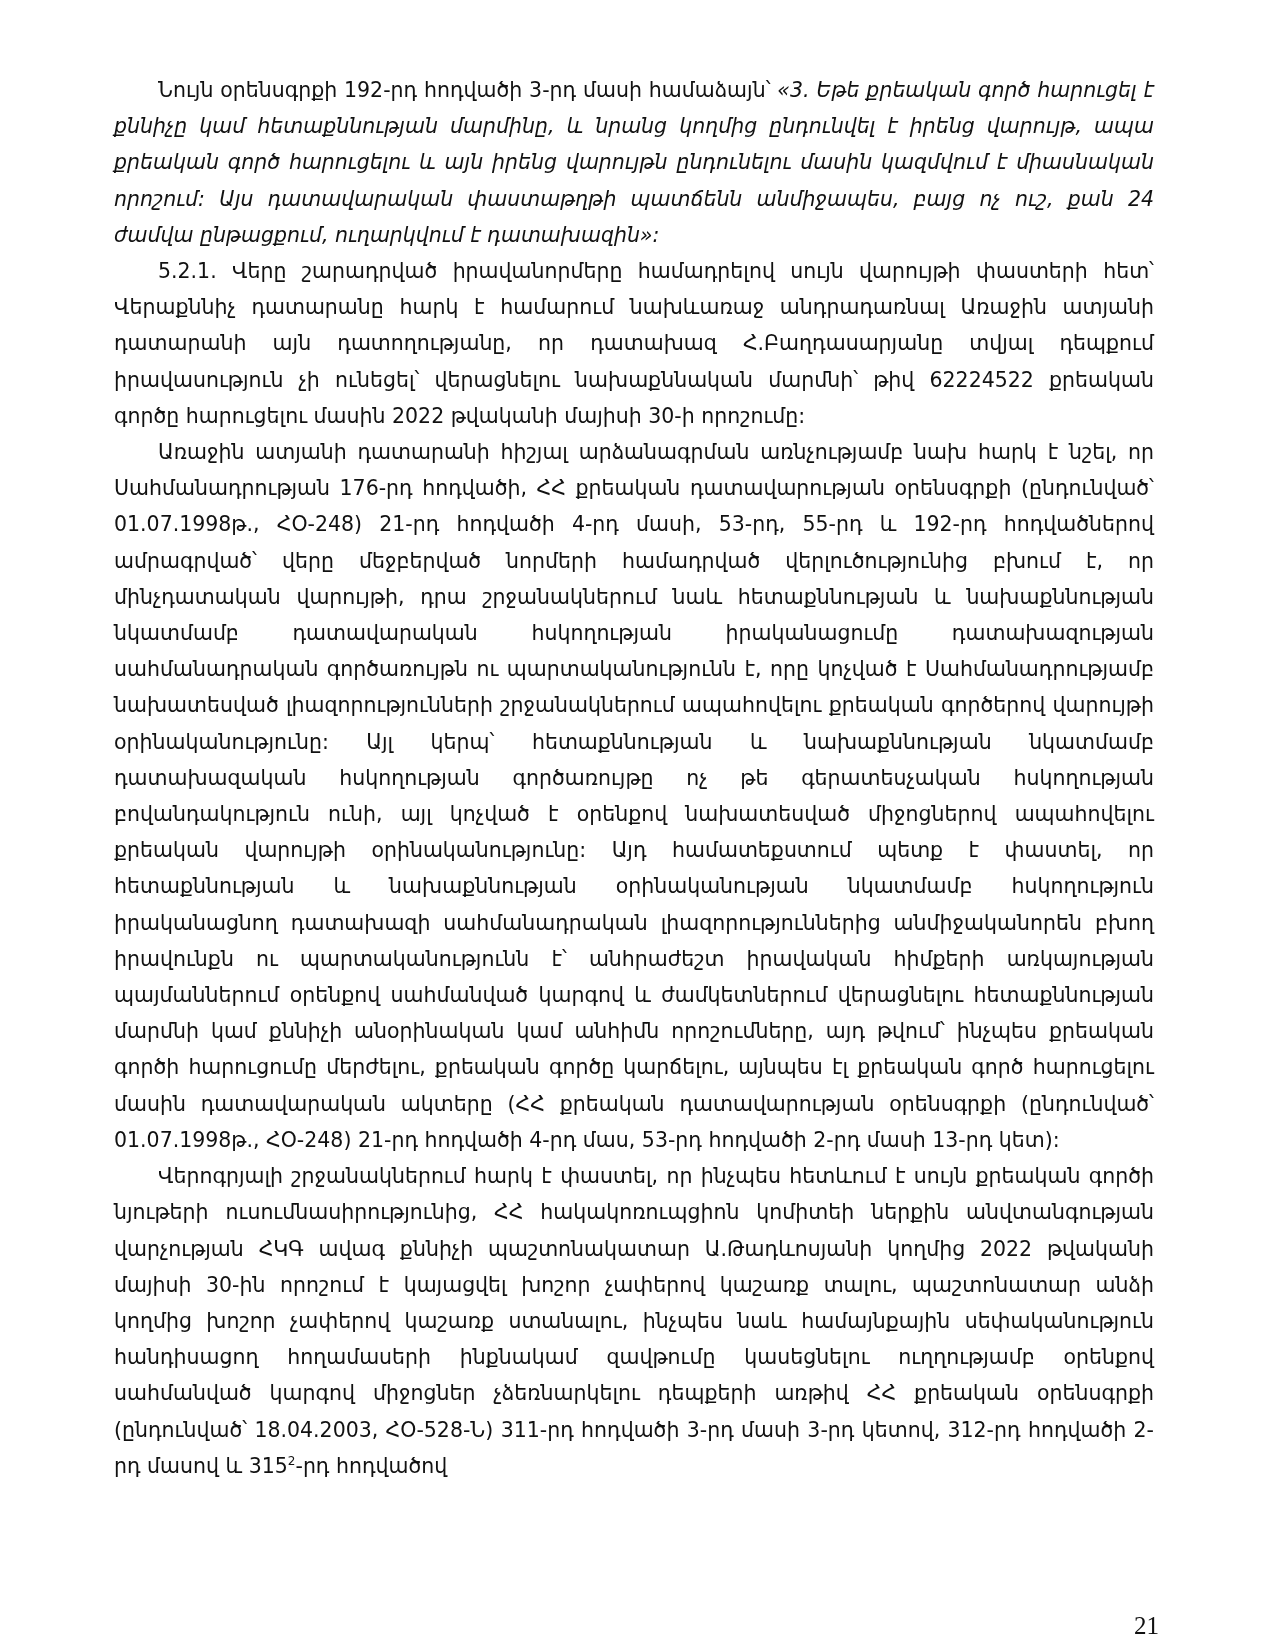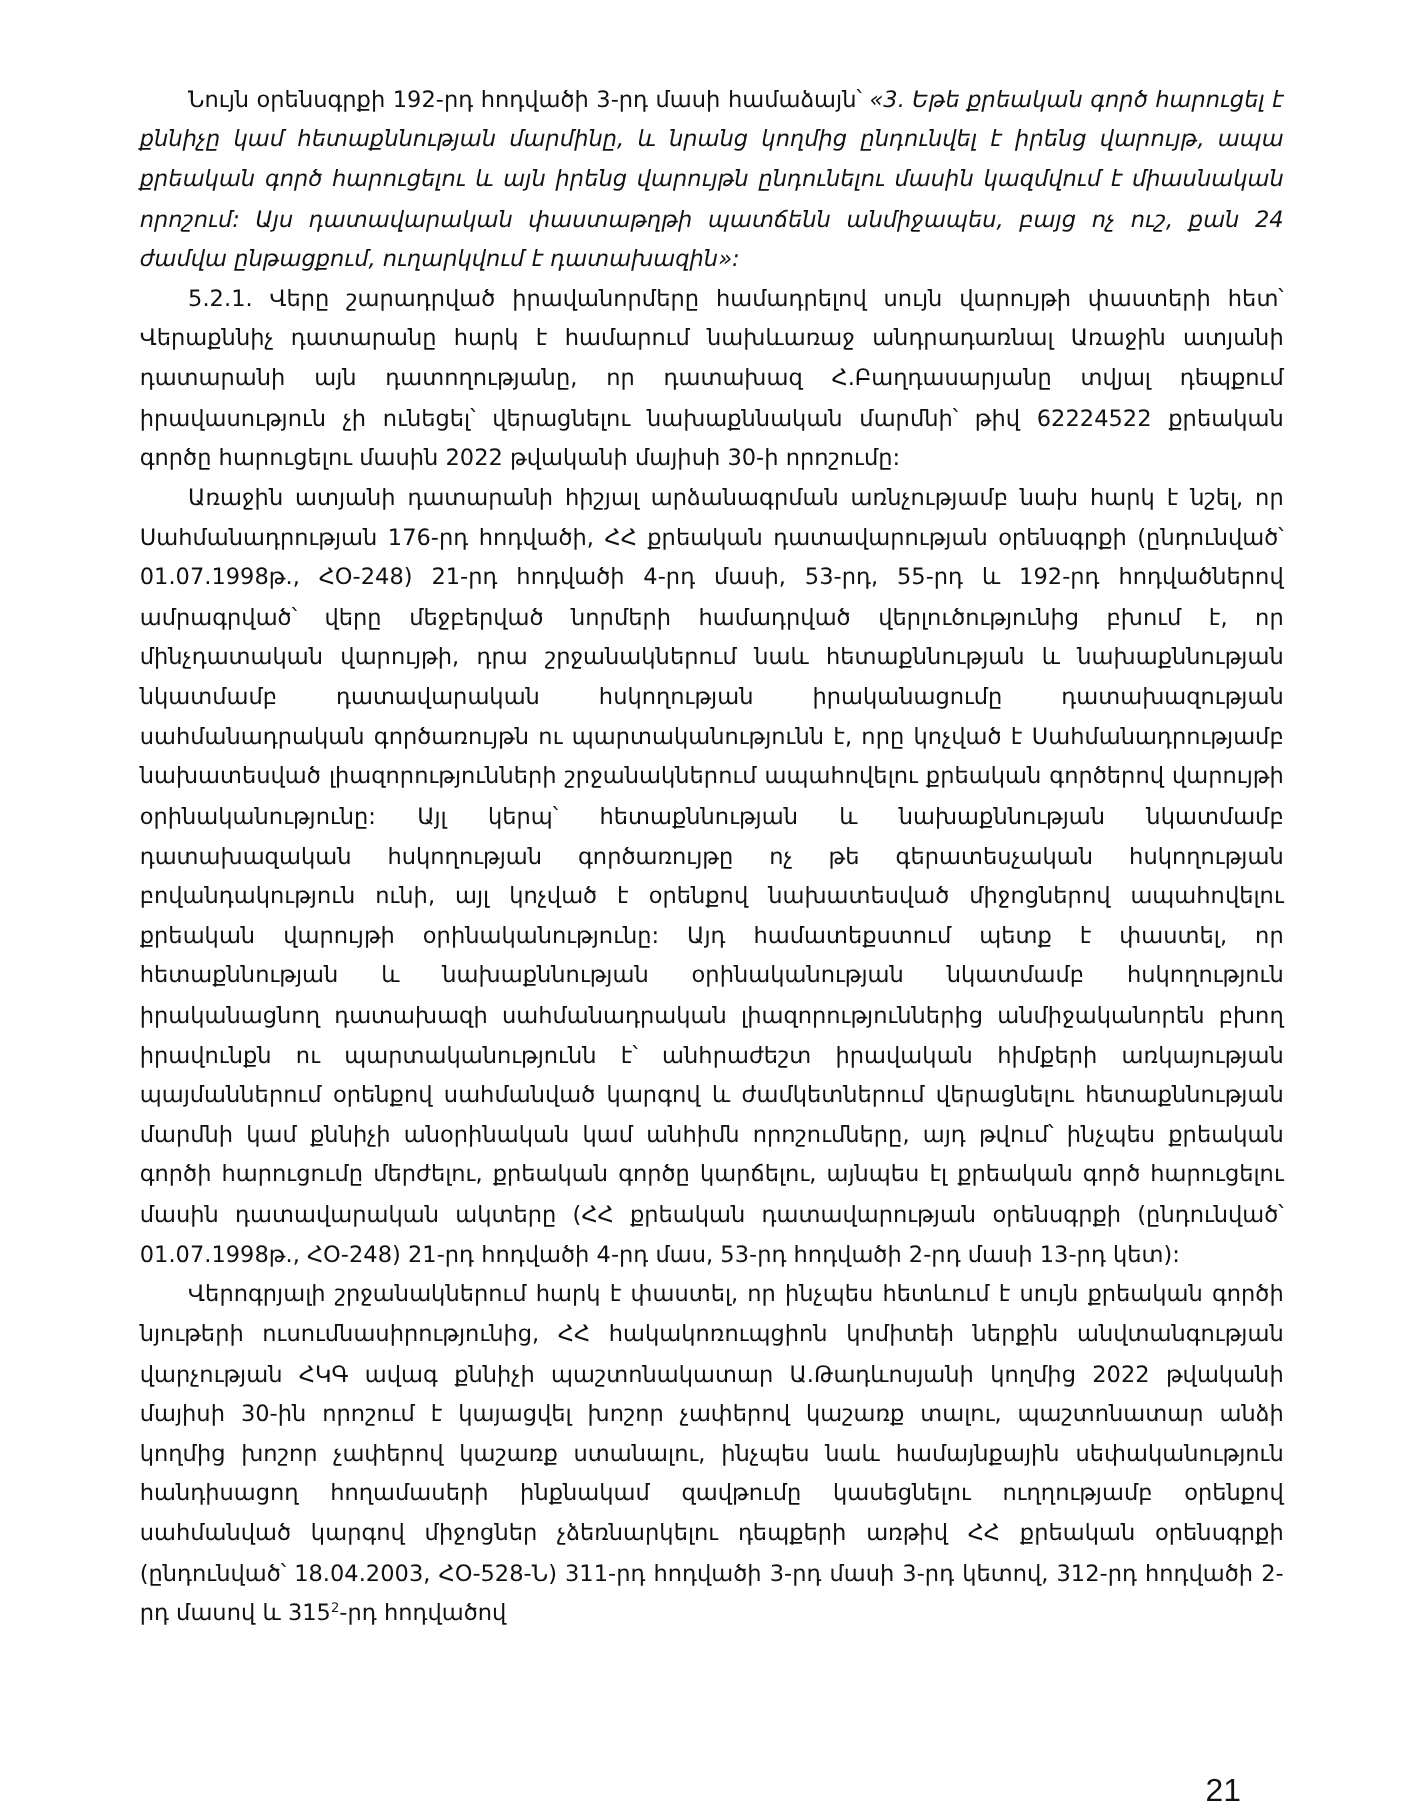--- a/index.html
+++ b/index.html
@@ -1,34 +1,34 @@
 <!DOCTYPE html>
 <html><head>
 <meta charset="utf-8">
 <style>
   html, body { margin: 0; padding: 0; background: #ffffff; }
   body { width: 1275px; height: 1650px; position: relative; overflow: hidden; }
   .page {
     position: absolute;
-    left: 127px; top: 72px;
+    left: 114px; top: 72px;
     width: 1040px;
     font-family: "DejaVu Sans", sans-serif;
     font-size: 20.5px;
     line-height: 36.2px;
     color: #111111;
     text-align: justify;
   }
   .para { margin: 0; text-indent: 44px; }
   .quote { font-style: italic; }
   sup { font-size: 12px; line-height: 0; }
   .page-number {
     position: absolute;
-    left: 1096px; top: 1612px;
-    font-family: Liberation Sans, sans-serif;
-    font-size: 29px;
+    left: 1134px; top: 1612px;
+    font-family: Liberation Serif, serif;
+    font-size: 25px;
     color: #111111;
   }
 </style>
 </head>
 <body>
 
 <div class="page">
   <p class="para"><span>Նույն օրենսգրքի 192-րդ հոդվածի 3-րդ մասի համաձայն՝ </span><span class="quote">«3. Եթե քրեական գործ հարուցել է քննիչը կամ հետաքննության մարմինը, և նրանց կողմից ընդունվել է իրենց վարույթ, ապա քրեական գործ հարուցելու և այն իրենց վարույթն ընդունելու մասին կազմվում է միասնական որոշում: Այս դատավարական փաստաթղթի պատճենն անմիջապես, բայց ոչ ուշ, քան 24 ժամվա ընթացքում, ուղարկվում է դատախազին»:</span></p>
   <p class="para">5.2.1. Վերը շարադրված իրավանորմերը համադրելով սույն վարույթի փաստերի հետ՝ Վերաքննիչ դատարանը հարկ է համարում նախևառաջ անդրադառնալ Առաջին ատյանի դատարանի այն դատողությանը, որ դատախազ Հ.Բաղդասարյանը տվյալ դեպքում իրավասություն չի ունեցել՝ վերացնելու նախաքննական մարմնի՝ թիվ 62224522 քրեական գործը հարուցելու մասին 2022 թվականի մայիսի 30-ի որոշումը:</p>
   <p class="para">Առաջին ատյանի դատարանի հիշյալ արձանագրման առնչությամբ նախ հարկ է նշել, որ Սահմանադրության 176-րդ հոդվածի, ՀՀ քրեական դատավարության օրենսգրքի (ընդունված՝ 01.07.1998թ., ՀՕ-248) 21-րդ հոդվածի 4-րդ մասի, 53-րդ, 55-րդ և 192-րդ հոդվածներով ամրագրված՝ վերը մեջբերված նորմերի համադրված վերլուծությունից բխում է, որ մինչդատական վարույթի, դրա շրջանակներում նաև հետաքննության և նախաքննության նկատմամբ դատավարական հսկողության իրականացումը դատախազության սահմանադրական գործառույթն ու պարտականությունն է, որը կոչված է Սահմանադրությամբ նախատեսված լիազորությունների շրջանակներում ապահովելու քրեական գործերով վարույթի օրինականությունը: Այլ կերպ՝ հետաքննության և նախաքննության նկատմամբ դատախազական հսկողության գործառույթը ոչ թե գերատեսչական հսկողության բովանդակություն ունի, այլ կոչված է օրենքով նախատեսված միջոցներով ապահովելու քրեական վարույթի օրինականությունը: Այդ համատեքստում պետք է փաստել, որ հետաքննության և նախաքննության օրինականության նկատմամբ հսկողություն իրականացնող դատախազի սահմանադրական լիազորություններից անմիջականորեն բխող իրավունքն ու պարտականությունն է՝ անհրաժեշտ իրավական հիմքերի առկայության պայմաններում օրենքով սահմանված կարգով և ժամկետներում վերացնելու հետաքննության մարմնի կամ քննիչի անօրինական կամ անհիմն որոշումները, այդ թվում՝ ինչպես քրեական գործի հարուցումը մերժելու, քրեական գործը կարճելու, այնպես էլ քրեական գործ հարուցելու մասին դատավարական ակտերը (ՀՀ քրեական դատավարության օրենսգրքի (ընդունված՝ 01.07.1998թ., ՀՕ-248) 21-րդ հոդվածի 4-րդ մաս, 53-րդ հոդվածի 2-րդ մասի 13-րդ կետ):</p>

